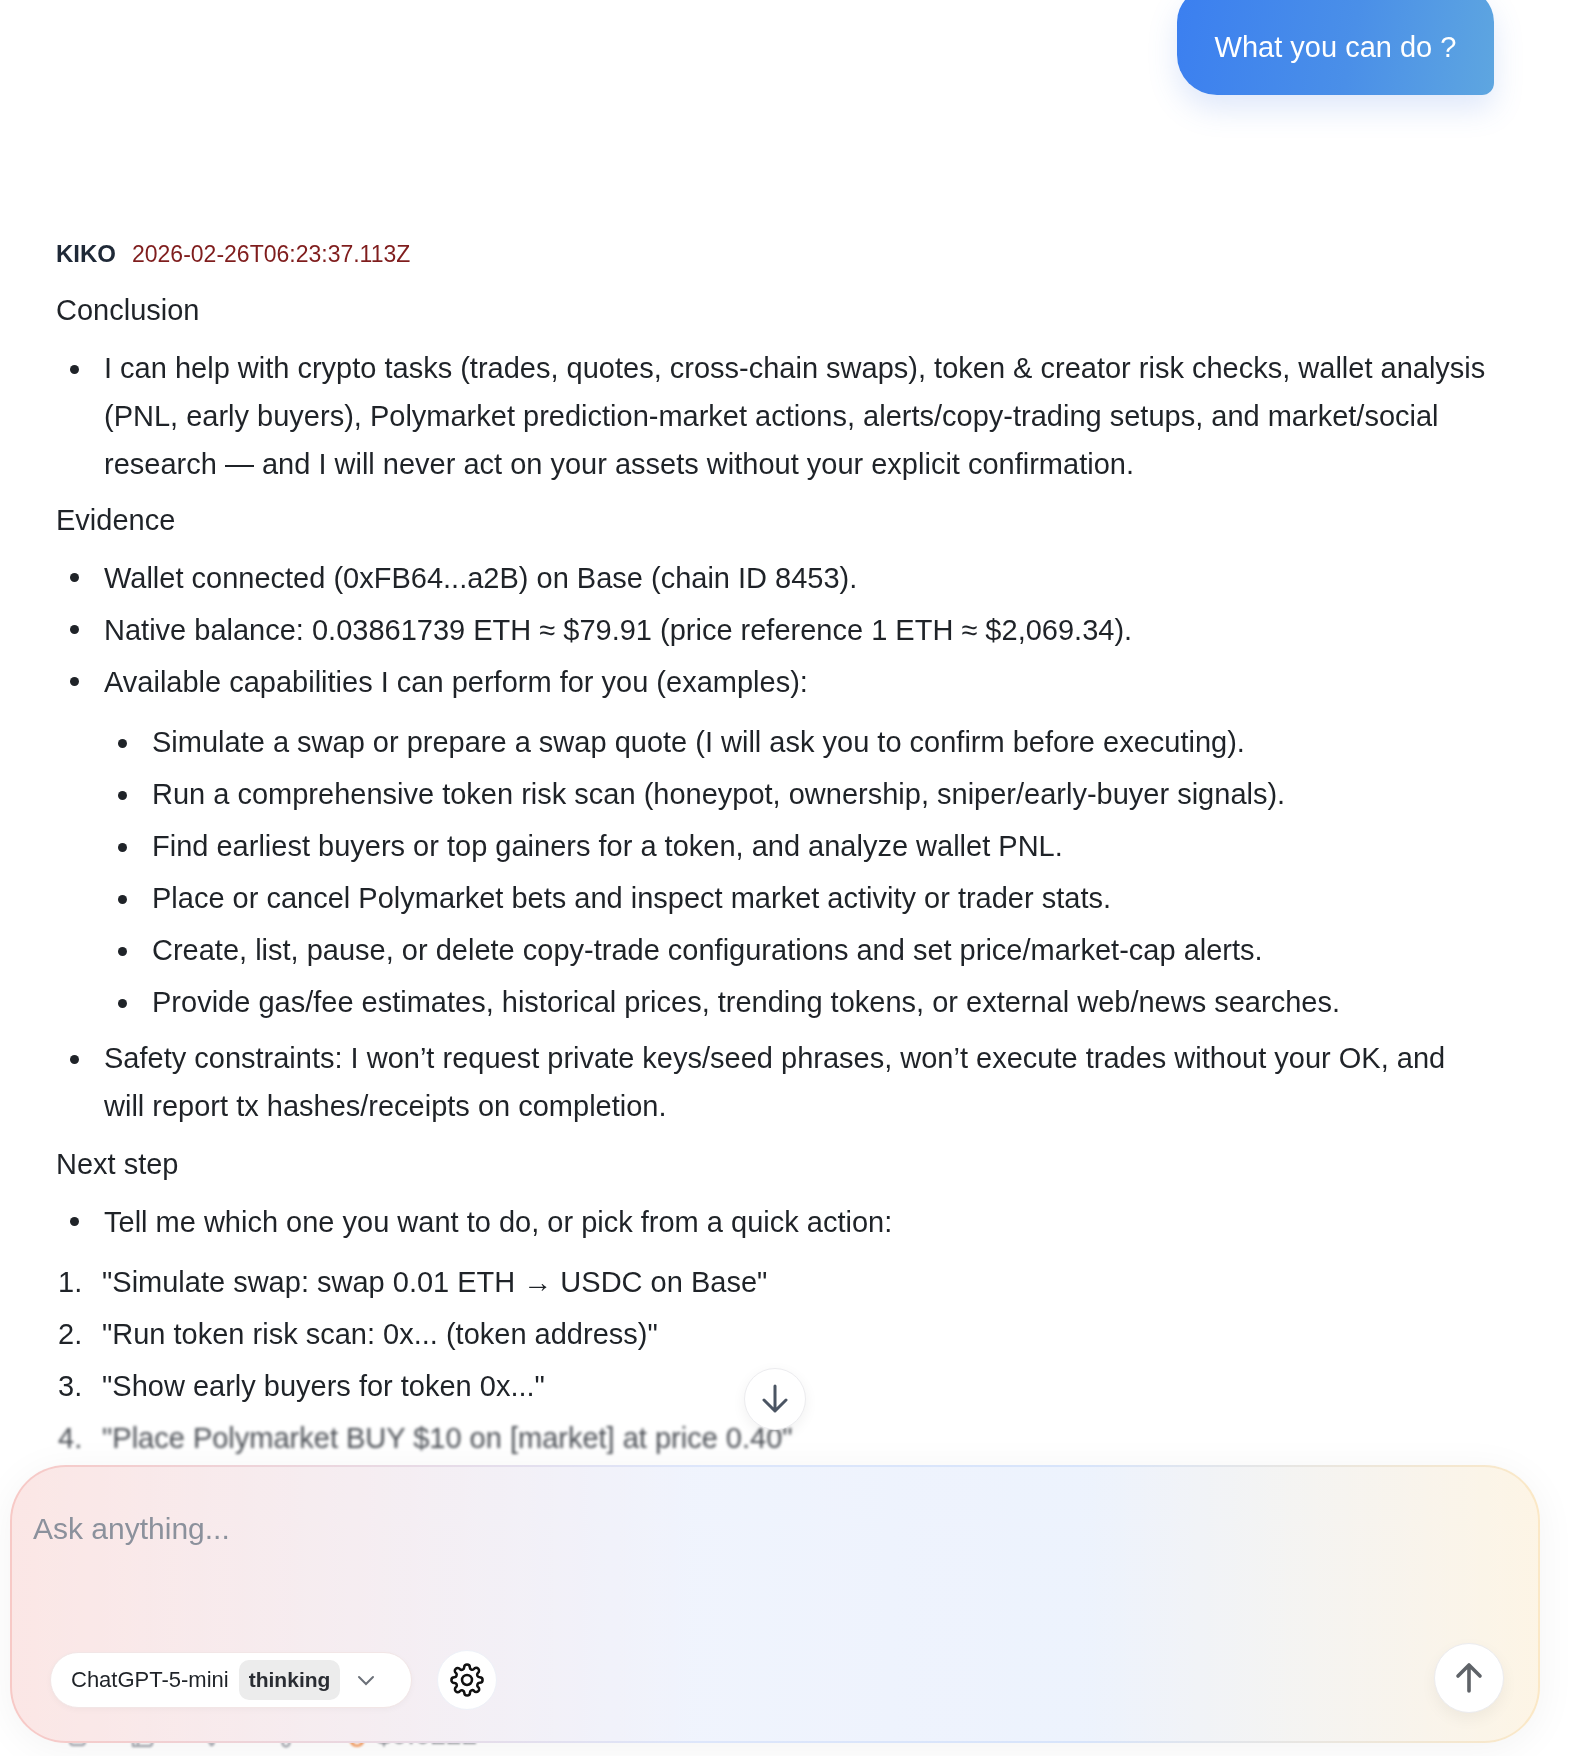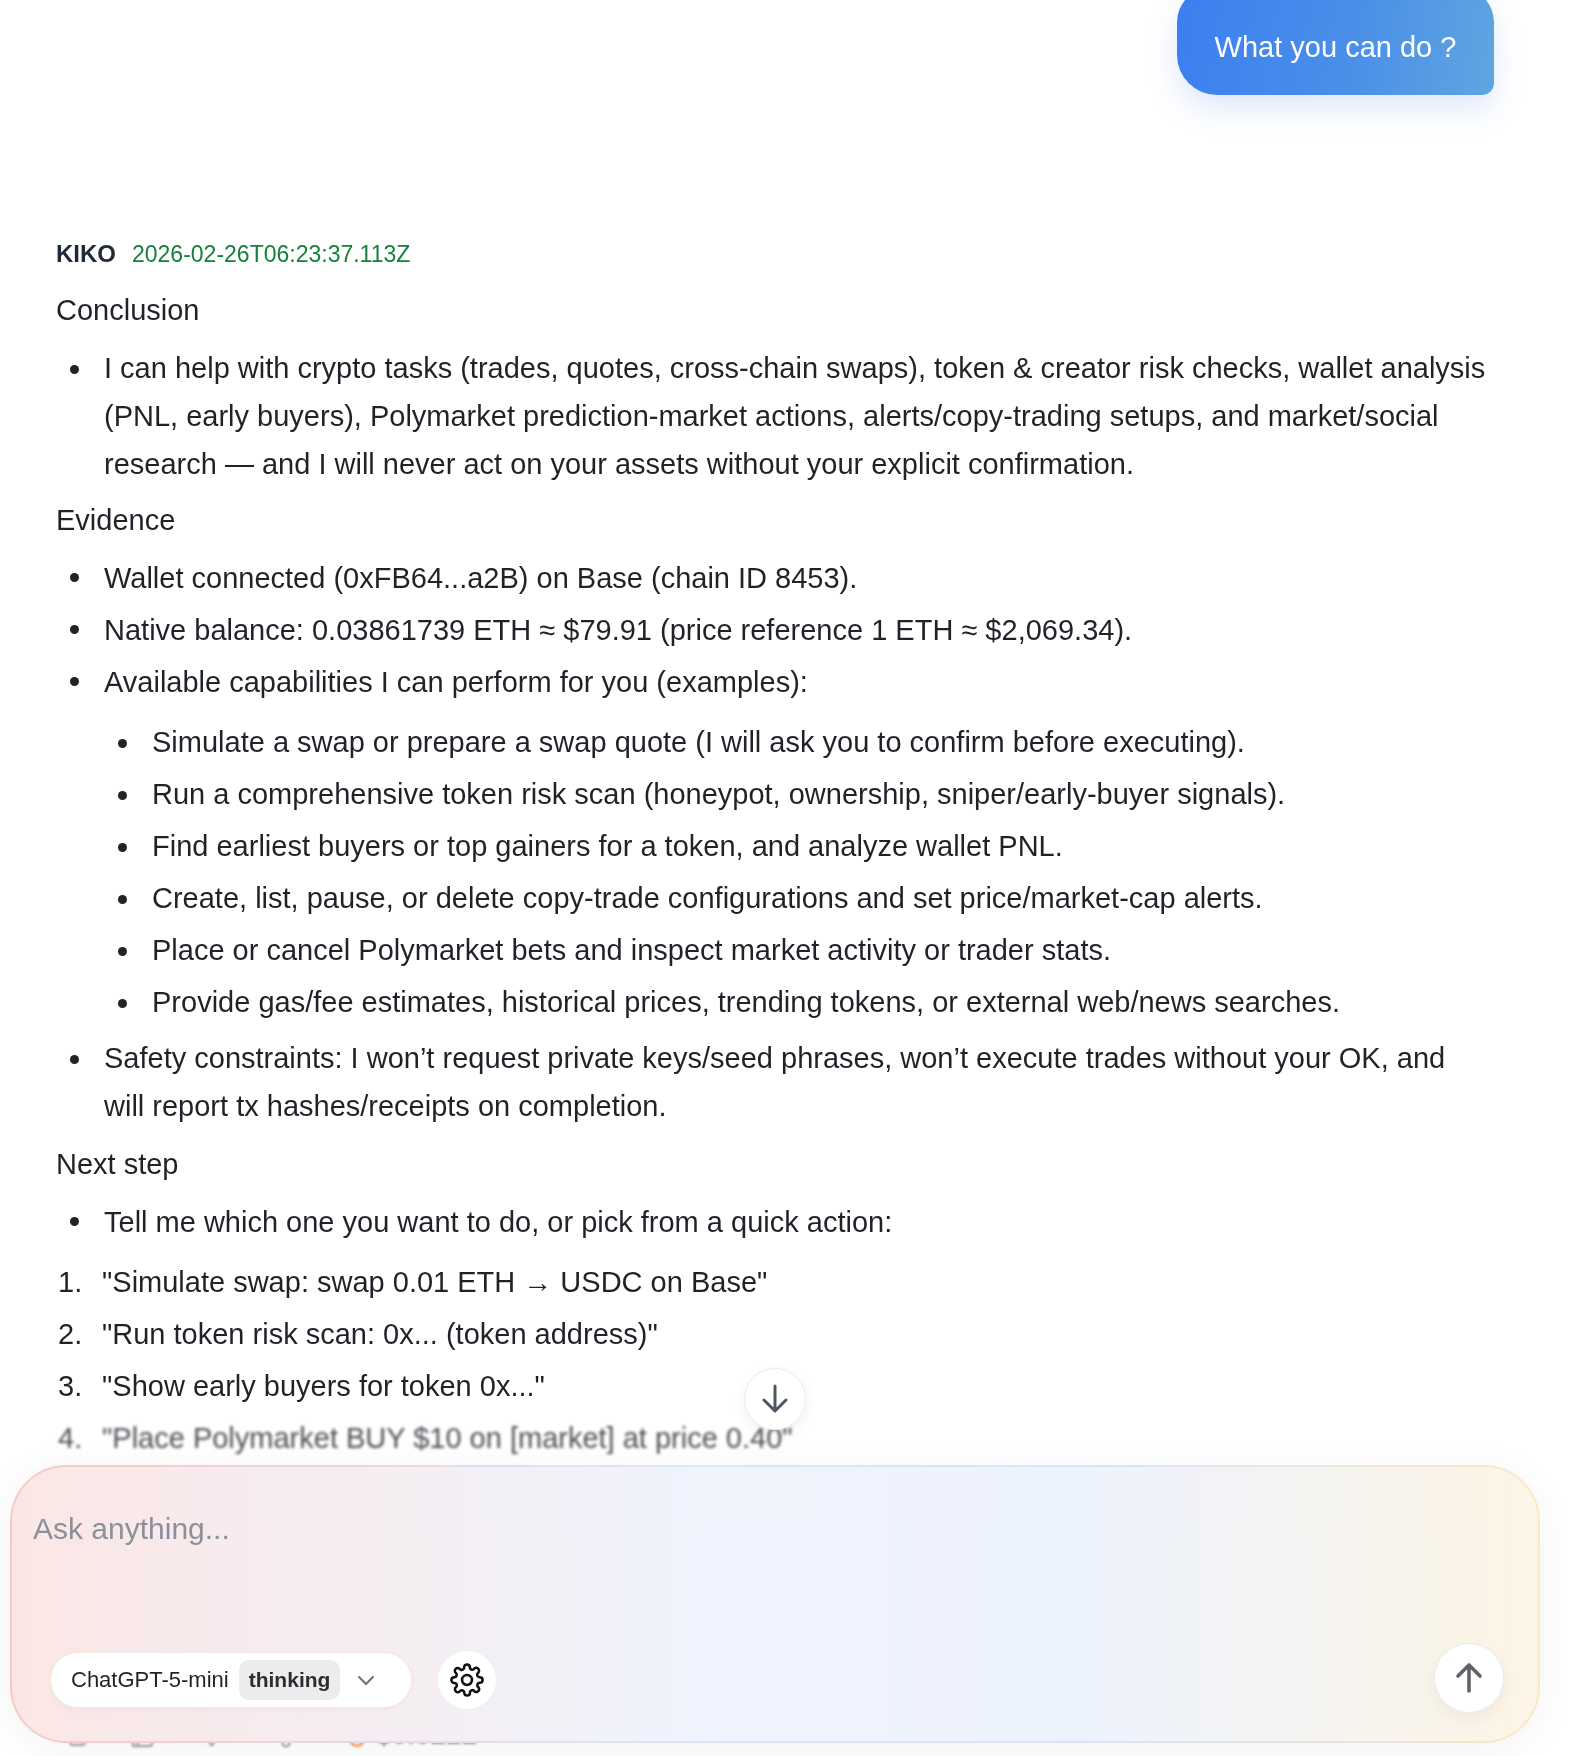--- a/index.html
+++ b/index.html
@@ -21,21 +21,21 @@
       display: flex; align-items: center; justify-content: center;
       box-shadow: 0 14px 30px rgba(80, 130, 230, 0.18);
       border-radius: 0 0 12px 40px;
     }
     .user-bubble { border-radius: 34px 34px 12px 40px; top: -12px; height: 107px; padding-top: 12px; }
 
     
     .msg { position: absolute; left: 56px; top: 240px; width: 1430px; }
     .msg-header { display: flex; align-items: baseline; gap: 16px; height: 36px; }
     .author { font-weight: bold; font-size: 24px; color: #1f2937; }
-    .timestamp { font-size: 23px; color: #15803d; }
+    .timestamp { font-size: 23px; color: #7f1d1d; }
 
     .section-title { font-size: 29px; color: #1f2328; margin-top: 14px; line-height: 40px; }
     ul.blt, ol.num { list-style: none; }
     .blt > li { position: relative; padding-left: 48px; font-size: 29px; line-height: 48px; }
     .blt > li::before {
       content: ""; position: absolute; left: 14px; top: 21px;
       width: 9px; height: 9px; border-radius: 50%; background: #1f2328;
     }
     .sec1 { margin-top: 14px; }
     .sec-list { margin-top: 12px; }
@@ -136,22 +136,22 @@
     <div class="section-title" style="margin-top:12px;">Evidence</div>
     <ul class="blt sec-list">
       <li style="line-height:52px;">Wallet connected (0xFB64...a2B) on Base (chain ID 8453).</li>
       <li style="line-height:52px;">Native balance: 0.03861739 ETH ≈ $79.91 (price reference 1 ETH ≈ $2,069.34).</li>
       <li style="line-height:52px;">
         <span>Available capabilities I can perform for you (examples):</span>
         <ul class="blt sub">
           <li>Simulate a swap or prepare a swap quote (I will ask you to confirm before executing).</li>
           <li>Run a comprehensive token risk scan (honeypot, ownership, sniper/early-buyer signals).</li>
           <li>Find earliest buyers or top gainers for a token, and analyze wallet PNL.</li>
+          <li>Place or cancel Polymarket bets and inspect market activity or trader stats.</li>
           <li>Create, list, pause, or delete copy-trade configurations and set price/market-cap alerts.</li>
-          <li>Place or cancel Polymarket bets and inspect market activity or trader stats.</li>
           <li>Provide gas/fee estimates, historical prices, trending tokens, or external web/news searches.</li>
         </ul>
       </li>
       <li>Safety constraints: I won’t request private keys/seed phrases, won’t execute trades without your OK, and will report tx hashes/receipts on completion.</li>
     </ul>
 
     <div class="section-title" style="">Next step</div>
     <ul class="blt sec-list">
       <li style="line-height:52px;">
         <span>Tell me which one you want to do, or pick from a quick action:</span>

